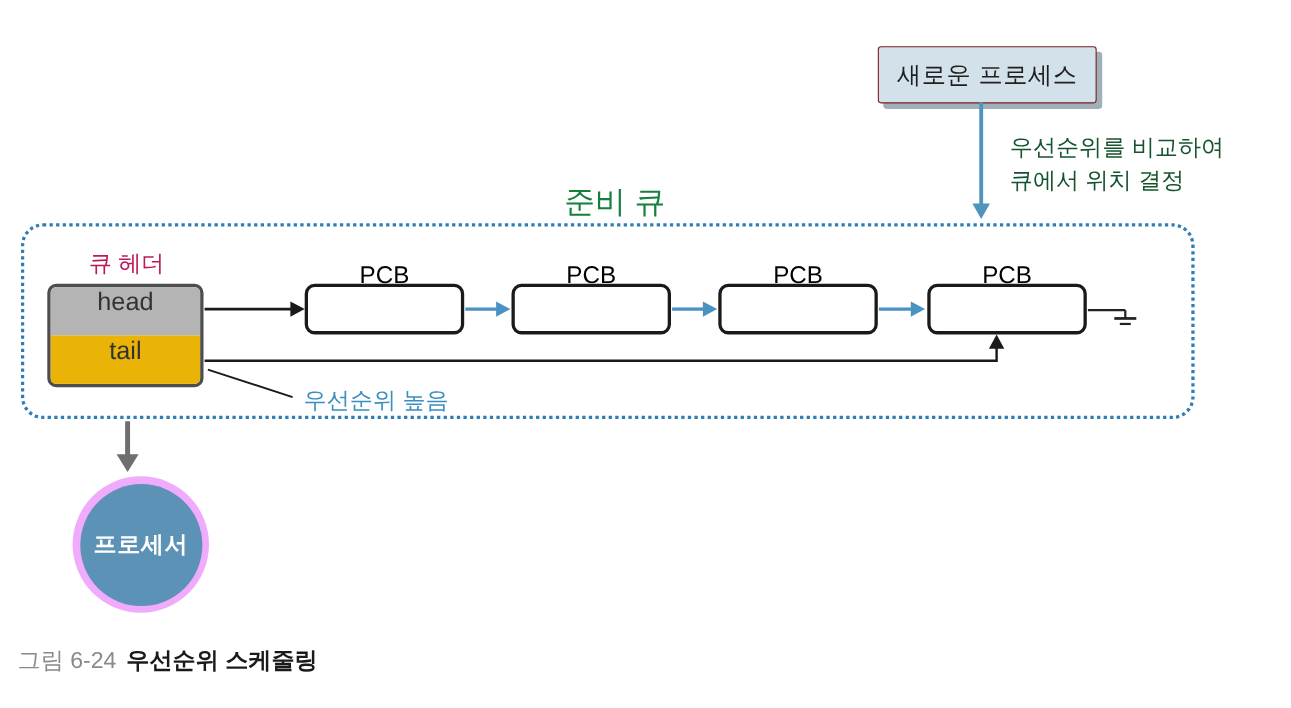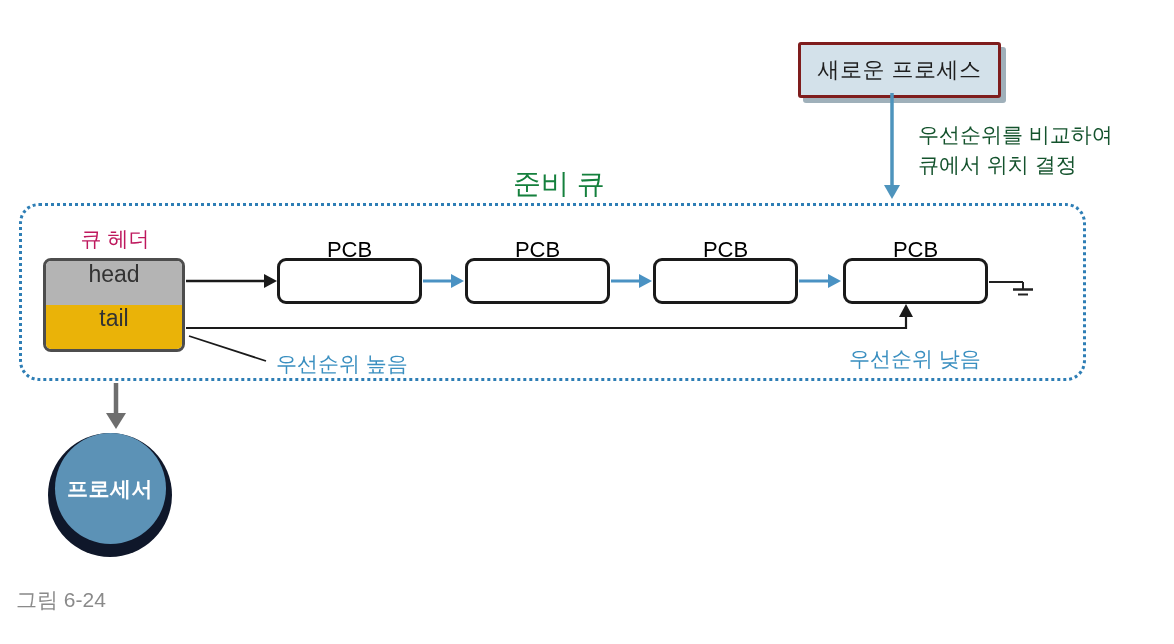--- a/index.html
+++ b/index.html
@@ -5,21 +5,21 @@
   html,body{margin:0;padding:0;background:#ffffff;}
   .canvas{
     position:relative;width:1174px;height:644px;background:#ffffff;overflow:hidden;
     font-family:"Liberation Sans","DejaVu Sans",sans-serif;
   }
   .abs{position:absolute;}
 
   
   .new-process{
     left:798px;top:42px;width:197px;height:50px;
-    background:#d3e1ea;border:3px solid #7f1d1d;border-radius:3px;
+    background:#d3e1ea;border:1px solid #7f1d1d;border-radius:3px;
     box-shadow:5px 5px 0 #9fb0ba;
     display:flex;align-items:center;justify-content:center;
     font-size:22px;color:#1f1f1f;letter-spacing:0.5px;
   }
 
   
   .annotation{
     left:918px;top:120px;color:#14532d;font-size:21px;line-height:30px;white-space:nowrap;
   }
 
@@ -48,22 +48,22 @@
     top:258px;width:145px;height:46px;background:#ffffff;
     border:3.5px solid #1a1a1a;border-radius:9px;box-sizing:border-box;
   }
   .pcb-label{top:237px;width:145px;text-align:center;font-size:22px;color:#000000;}
 
   
   .prio{color:#3a8fc0;font-size:21px;white-space:nowrap;}
 
   
   .processor{
-    left:48px;top:433px;width:124px;height:124px;border-radius:50%;
-    background:#0f172a;display:flex;justify-content:center;
+    left:66px;top:433px;width:124px;height:124px;border-radius:50%;
+    background:#f0abfc;display:flex;align-items:center;justify-content:center;
   }
   .processor-inner{
     width:111px;height:111px;border-radius:50%;background:#5c92b6;
     display:flex;align-items:center;justify-content:center;
     color:#ffffff;font-size:21px;font-weight:bold;letter-spacing:0.5px;
   }
 
   
   .caption{left:16px;top:586px;font-size:21px;white-space:nowrap;display:flex;gap:9px;align-items:flex-end;}
   .caption .num{color:#8a8a8a;}
@@ -102,30 +102,30 @@
   <div class="abs pcb-label" style="left:465px">PCB</div>
   <div class="abs pcb-label" style="left:653px">PCB</div>
   <div class="abs pcb-label" style="left:843px">PCB</div>
 
   <div class="abs pcb" style="left:277px"></div>
   <div class="abs pcb" style="left:465px"></div>
   <div class="abs pcb" style="left:653px"></div>
   <div class="abs pcb" style="left:843px"></div>
 
   <div class="abs prio" style="left:276px;top:350px">우선순위 높음</div>
-  <div class="abs prio" style="left:849px;top:345px">우선순위 낮음</div>
 
   <div class="abs processor">
     <div class="processor-inner">
       <span>프로세서</span>
     </div>
   </div>
 
   <div class="abs caption">
     <span class="num">그림 6-24</span>
+    <span class="title">우선순위 스케줄링</span>
   </div>
 
   <svg class="layer" width="1174" height="644" viewBox="0 0 1174 644">
 
     <g>
       <line x1="892" y1="93" x2="892" y2="186" stroke="#4e94bd" stroke-width="3.5"></line>
       <polygon points="884,185 900,185 892,199" fill="#4e94bd"></polygon>
     </g>
 
     <g>

